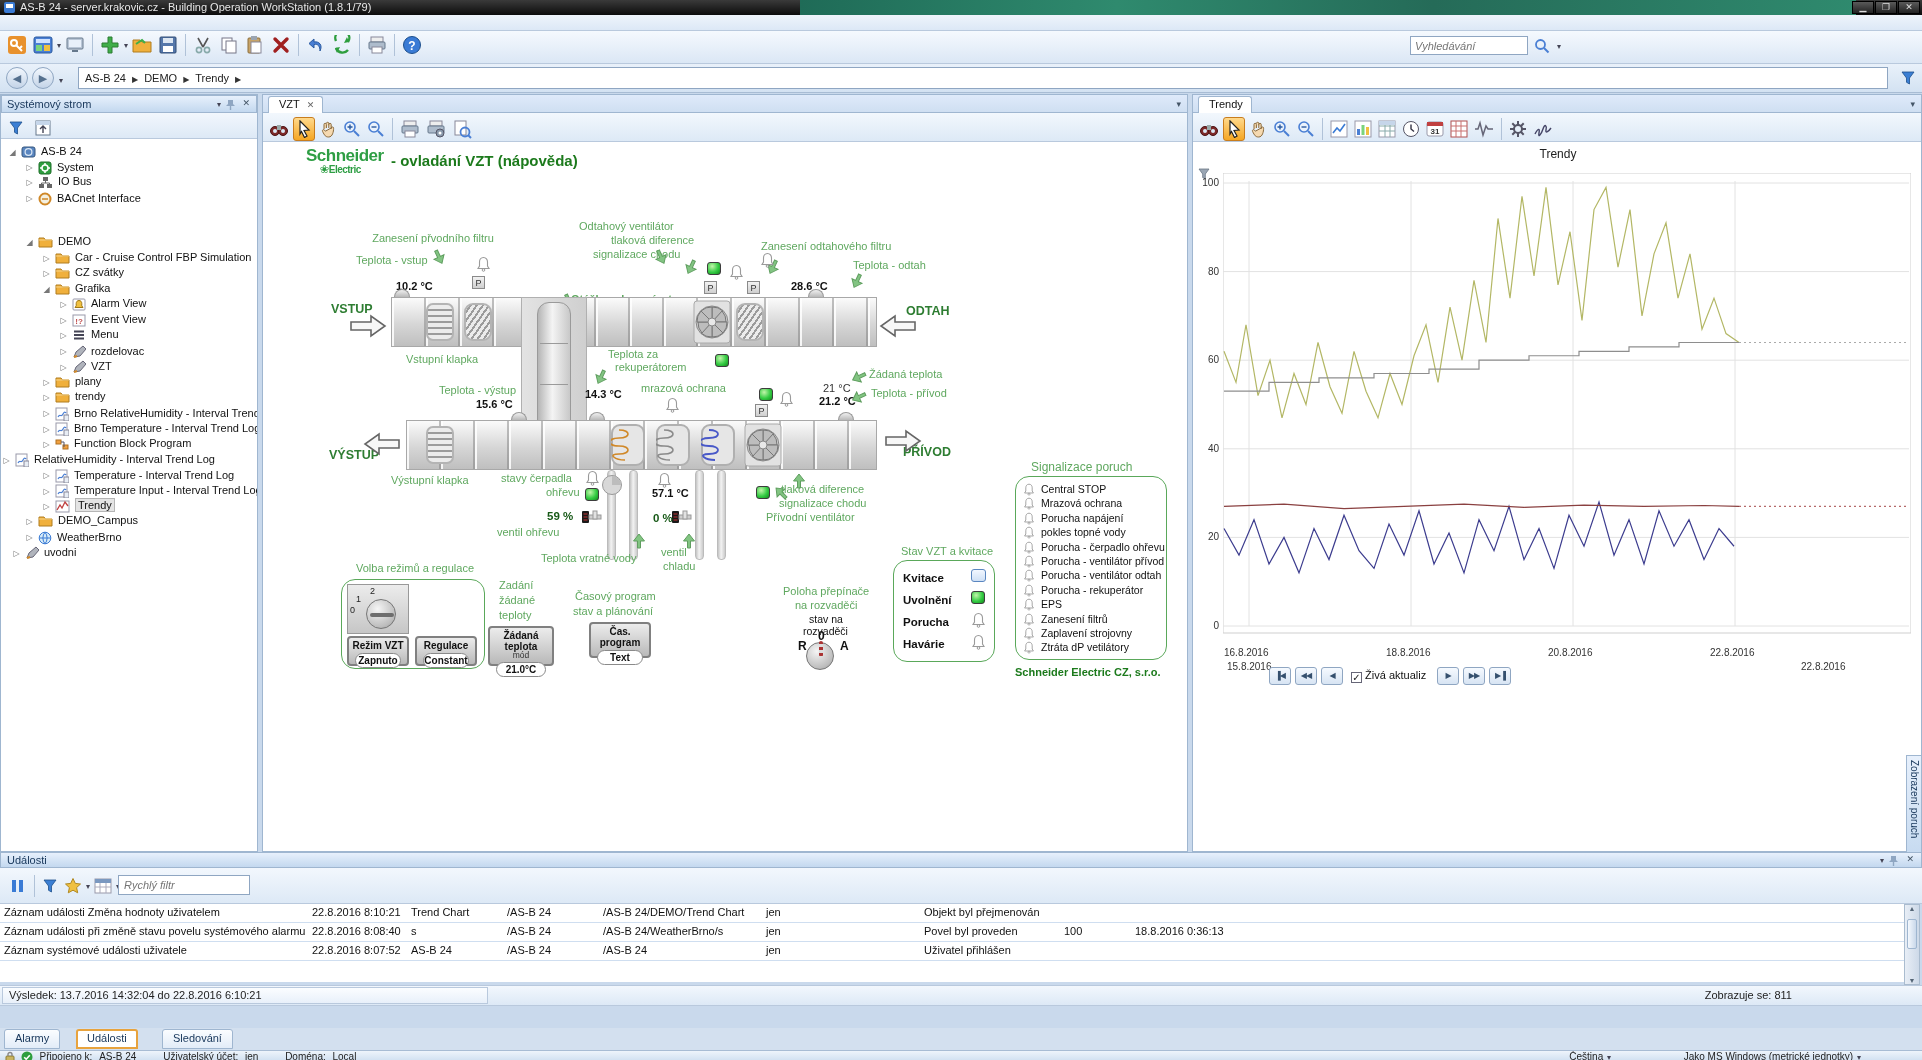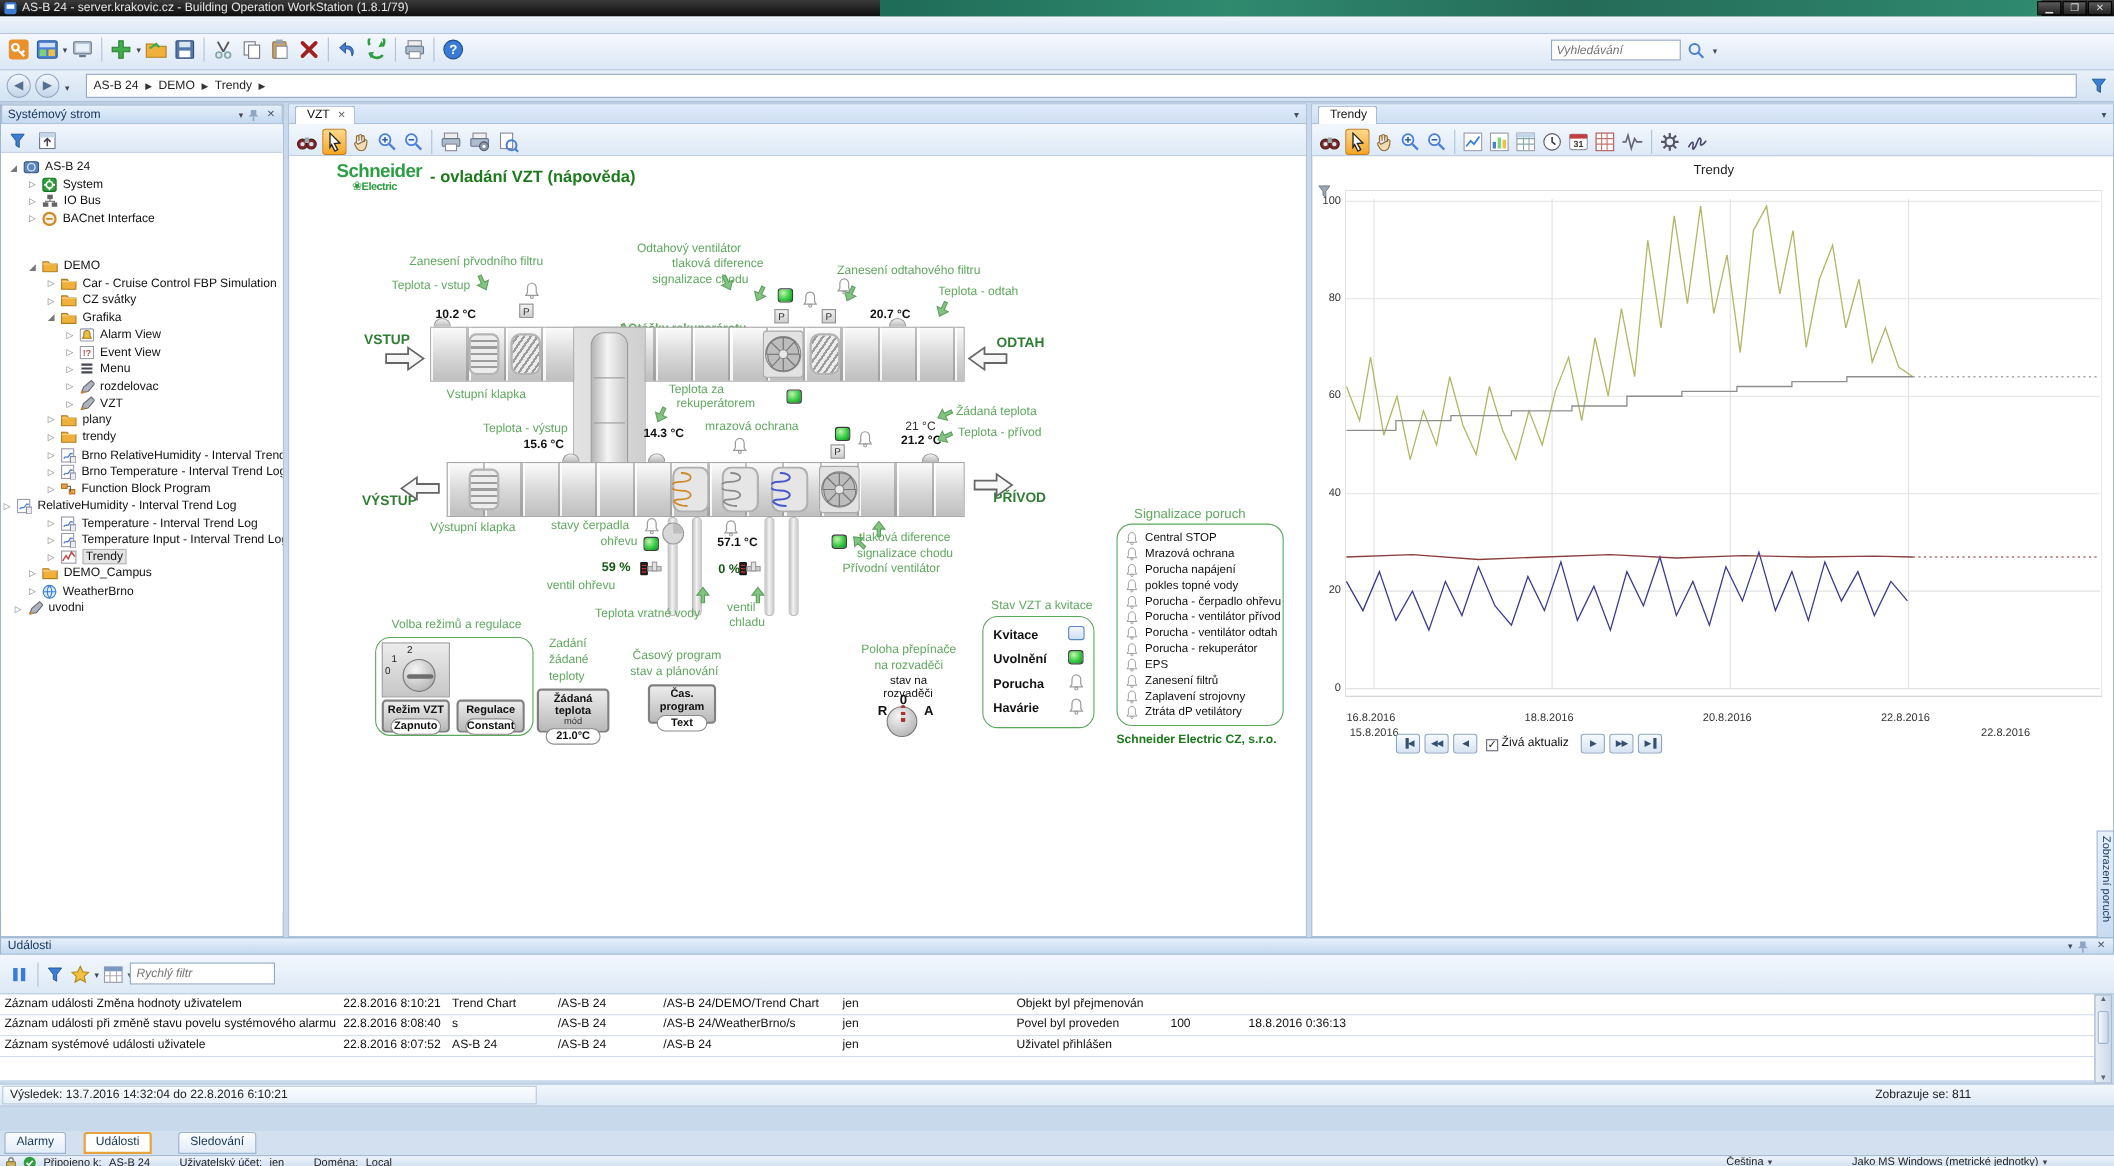--- a/index.html
+++ b/index.html
@@ -373,21 +373,21 @@
       <div class="gl glc" style="left:80px;top:90px;width:180px;">Zanesení přvodního filtru</div>
       <div class="gl" style="left:93px;top:112px;">Teplota - vstup</div>
       <div class="bv" style="left:133px;top:138px;">10.2 °C</div>
       <div class="gl" style="left:316px;top:78px;">Odtahový ventilátor</div>
       <div class="gl" style="left:348px;top:92px;">tlaková diference</div>
       <div class="gl" style="left:330px;top:106px;">signalizace chodu</div>
       <div class="gl" style="left:308px;top:151px;font-weight:bold;">Otáčky rekuperárotu</div>
       <div class="gv" style="left:271px;top:170px;">100 %</div>
       <div class="gl" style="left:498px;top:98px;">Zanesení odtahového filtru</div>
       <div class="gl" style="left:590px;top:117px;">Teplota - odtah</div>
-      <div class="bv" style="left:528px;top:138px;">20.7 °C</div>
+      <div class="bv" style="left:528px;top:138px;">28.6 °C</div>
 
       <span class="icon" style="position:absolute;left:168px;top:108px;transform:rotate(65deg);">
           <svg width="16" height="14" viewBox="0 0 16 14">
             <path d="M1 5.5h7V1.5L15 7l-7 5.5V8.5H1z" fill="#82c482" stroke="#5f9e5f"></path>
           </svg>
         </span>
       <span class="icon" style="position:absolute;left:390px;top:108px;transform:rotate(65deg);">
           <svg width="16" height="14" viewBox="0 0 16 14">
             <path d="M1 5.5h7V1.5L15 7l-7 5.5V8.5H1z" fill="#82c482" stroke="#5f9e5f"></path>
           </svg>

